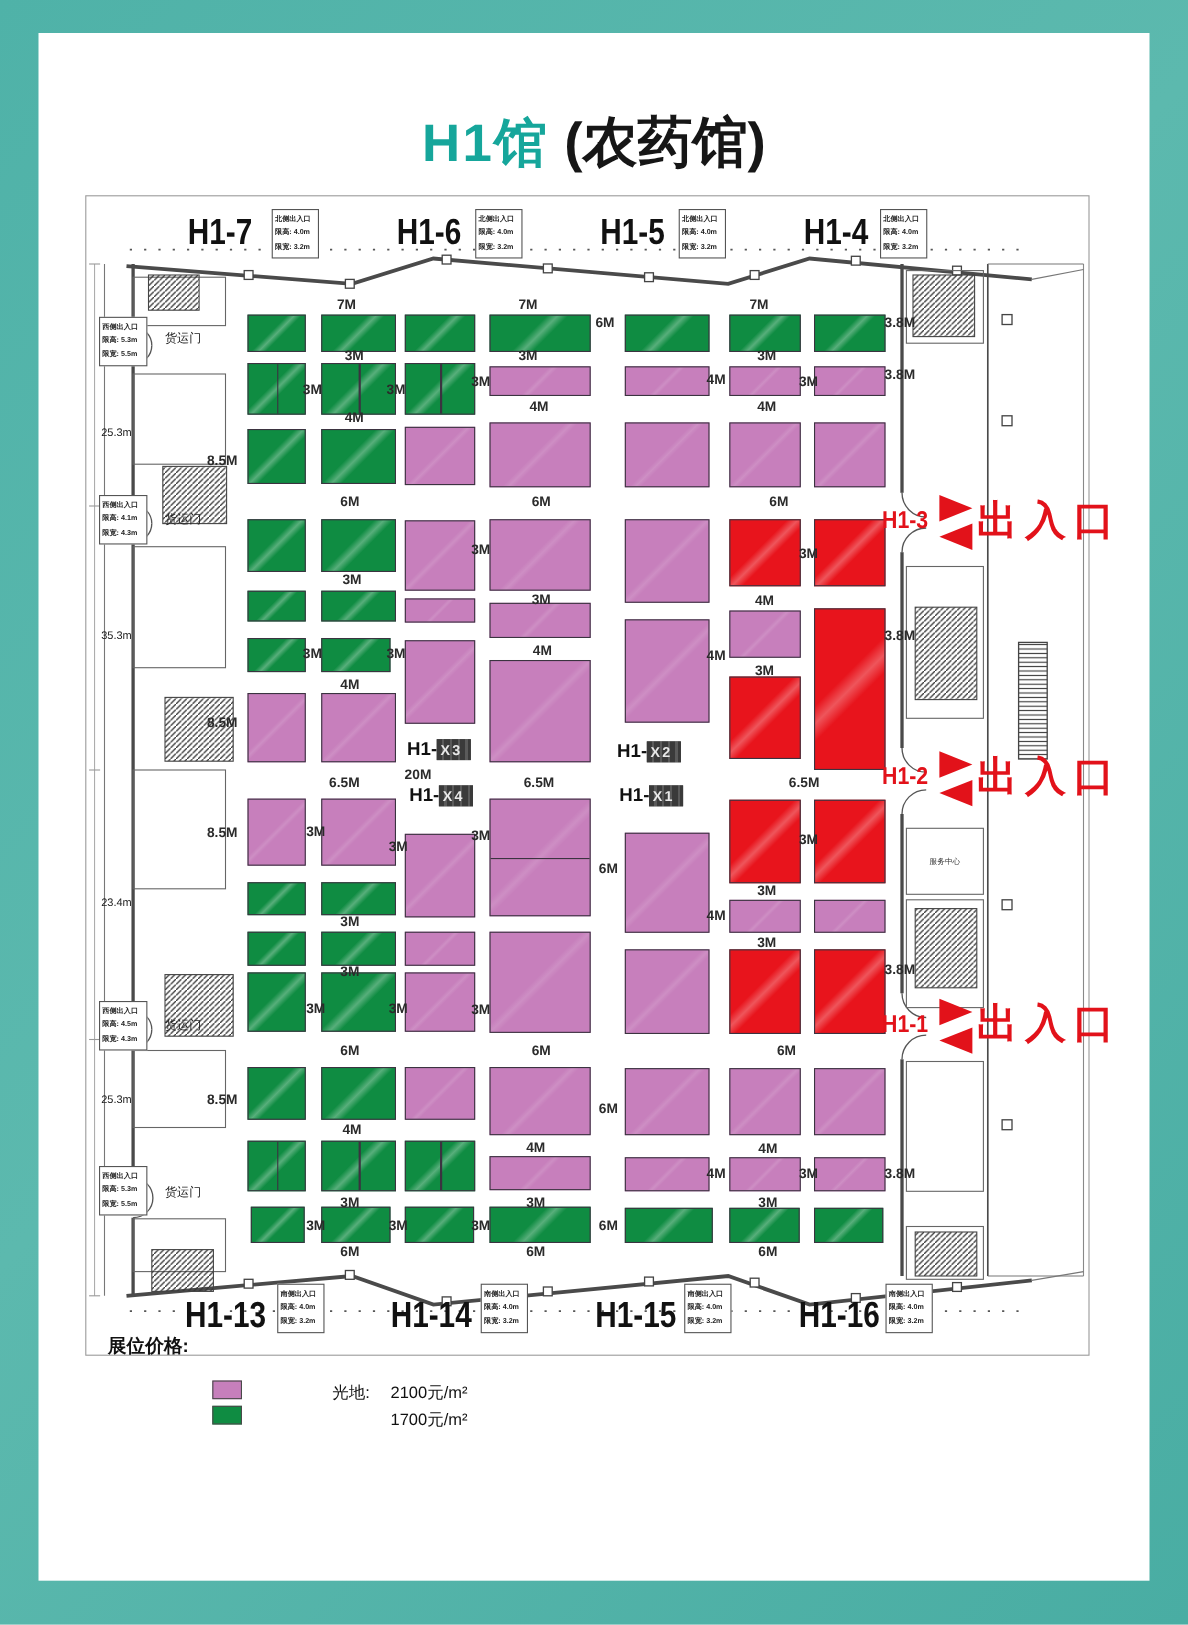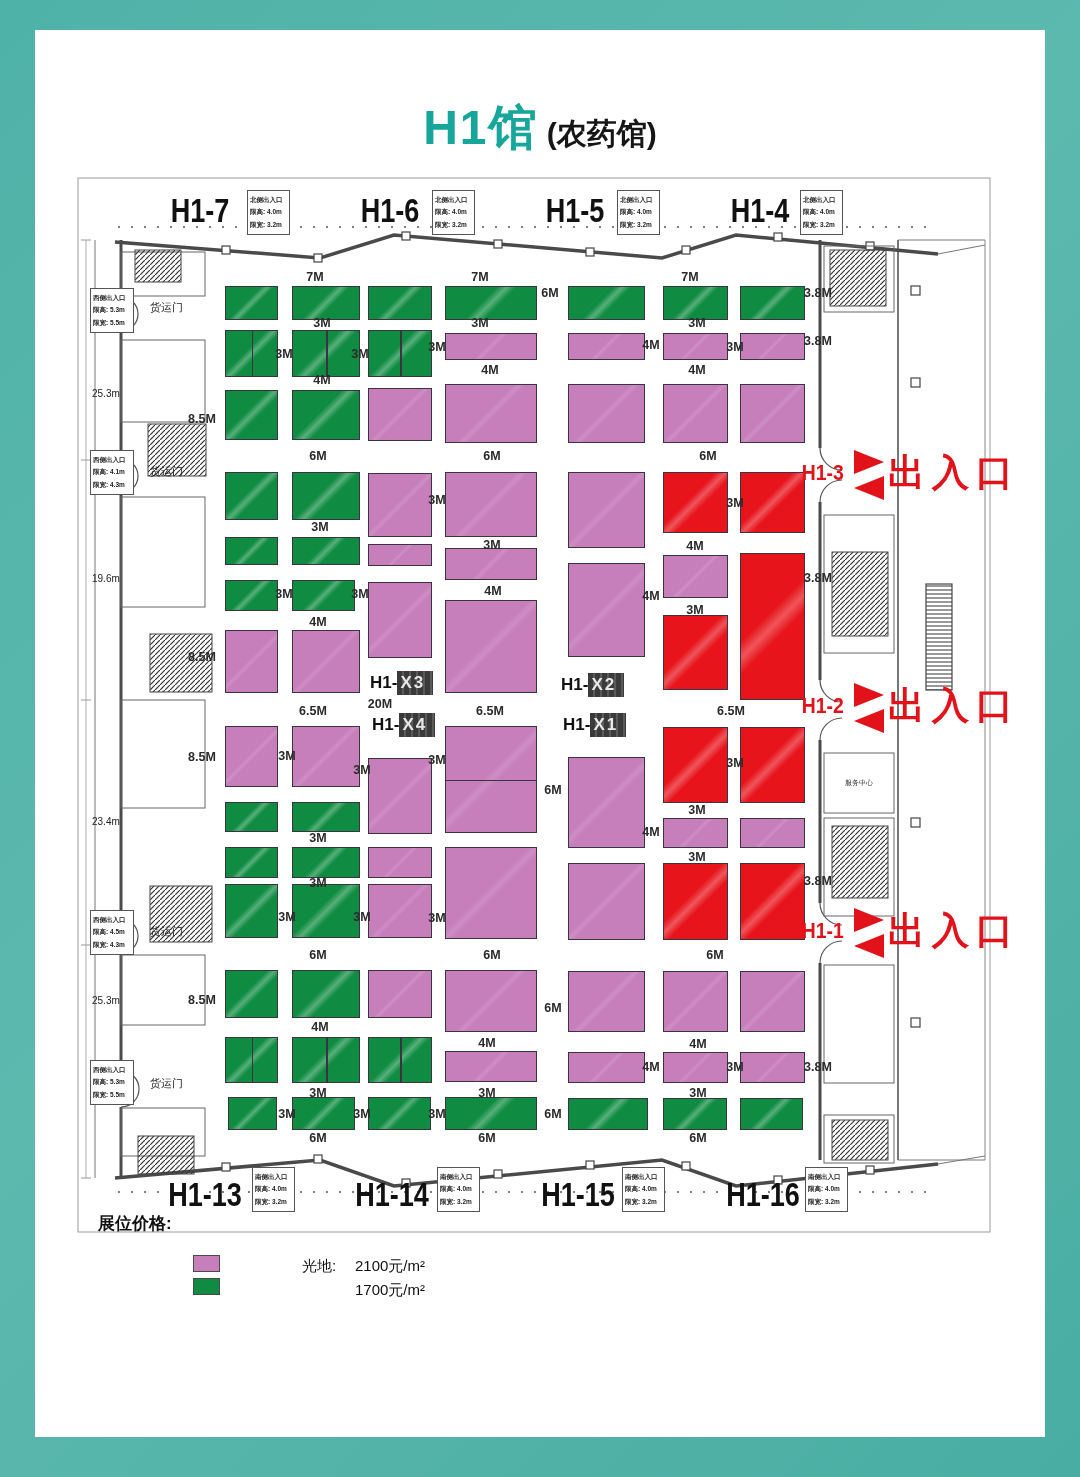--- a/index.html
+++ b/index.html
@@ -3,40 +3,40 @@
 <meta charset="utf-8">
 <style>
   html,body{margin:0;padding:0;background:#e8e8e8;}
   .canvas{position:relative;width:1080px;height:1477px;overflow:hidden;
           background:linear-gradient(135deg,#4fb2a8 0%,#5cb9ae 45%,#49ada3 100%);
           font-family:"Liberation Sans","DejaVu Sans",sans-serif;}
   .card{position:absolute;left:35px;top:30px;right:35px;bottom:40px;background:#ffffff;}
   .layer{position:absolute;inset:0;}
   .title{position:absolute;top:96px;left:0;width:1080px;text-align:center;font-weight:bold;white-space:nowrap;}
   .t-teal{color:#16a69b;font-size:48px;letter-spacing:2px;}
-  .t-black{color:#161616;font-size:30px;}
+  .t-black{color:#161616;font-size:50px;}
   svg.walls{position:absolute;left:0;top:0;}
   .booth{position:absolute;box-sizing:border-box;border:1.6px solid #3b3340;}
   .booth.g{background-color:#0f8c42;background-image:linear-gradient(135deg,rgba(255,255,255,0) 42%,rgba(255,255,255,.30) 50%,rgba(255,255,255,0) 58%);}
   .booth.p{background-color:#c77fbc;background-image:linear-gradient(135deg,rgba(255,255,255,0) 46%,rgba(255,255,255,.12) 50%,rgba(255,255,255,0) 54%);}
   .booth.r{background-color:#e8141c;background-image:linear-gradient(135deg,rgba(255,255,255,0) 42%,rgba(255,255,255,.28) 50%,rgba(255,255,255,0) 58%);}
   .booth.split-v::after{content:"";position:absolute;left:50%;top:0;bottom:0;width:1.6px;background:#3b3340;}
   .booth.split-h::after{content:"";position:absolute;top:50%;left:0;right:0;height:1.6px;background:#3b3340;}
   .aisle{position:absolute;transform:translate(-50%,-50%);font-size:12.5px;font-weight:bold;color:#2b2b2b;white-space:nowrap;}
   .gate{position:absolute;transform:translateX(-50%) scaleX(.82);font-size:33px;font-weight:bold;color:#111;white-space:nowrap;letter-spacing:0px;}
   .spec{position:absolute;width:37px;background:#fff;border:1px solid #555;padding:3px 2px;font-size:6.5px;font-weight:bold;color:#222;line-height:1.9;white-space:nowrap;z-index:5;}
   .wdoor{position:absolute;font-size:11px;font-weight:normal;color:#222;white-space:nowrap;}
   .wmeas{position:absolute;font-size:10px;color:#222;white-space:nowrap;}
   .east-id{position:absolute;font-size:22px;font-weight:bold;color:#e2121a;transform:scaleX(.88);white-space:nowrap;z-index:6;}
   .east-door{position:absolute;font-size:37px;font-weight:bold;color:#e2121a;letter-spacing:7px;white-space:nowrap;z-index:6;}
   .arr{position:absolute;width:0;height:0;border-top:12px solid transparent;border-bottom:12px solid transparent;z-index:6;}
   .arr.ar{border-left:30px solid #e2121a;}
   .arr.al{border-right:30px solid #e2121a;}
   .xmark{position:absolute;display:flex;align-items:center;font-size:17px;font-weight:bold;color:#111;white-space:nowrap;z-index:4;}
-  .xmark .xbox{display:inline-block;background:#3d3d3d;background-image:repeating-linear-gradient(90deg,#3a3a3a 0 5px,#5a5a5a 5px 7px);color:#e8e8e8;font-size:17px;font-weight:bold;padding:2px 8px 2px 3px;letter-spacing:2px;}
+  .xmark .xbox{display:inline-block;background:#3d3d3d;background-image:repeating-linear-gradient(90deg,#3a3a3a 0 5px,#5a5a5a 5px 7px);color:#e8e8e8;font-size:13px;font-weight:bold;padding:2px 8px 2px 3px;letter-spacing:2px;}
   .svc{position:absolute;font-size:7px;color:#333;text-align:center;z-index:4;}
   .legend-h{position:absolute;left:98px;top:1212px;font-size:17px;font-weight:bold;color:#111;}
   .swatch{position:absolute;width:27px;height:17px;border:1.5px solid #4a4a4a;box-sizing:border-box;}
   .sw-p{left:193px;top:1255px;background:#c77fbc;}
   .sw-g{left:193px;top:1278px;background:#0f8c42;}
   .legend-t{position:absolute;font-size:15px;font-weight:normal;color:#111;white-space:nowrap;}
 </style>
 </head>
 <body>
 
@@ -397,21 +397,21 @@
         <div>限高: 4.5m</div>
         <div>限宽: 4.3m</div>
       </div>
       <div class="wdoor" style="left: 150px; top: 1076px;">货运门</div>
       <div class="spec" style="left: 90px; top: 1060px; width: 38px;">
         <div>西侧出入口</div>
         <div>限高: 5.3m</div>
         <div>限宽: 5.5m</div>
       </div>
       <div class="wmeas" style="left: 92px; top: 388px;">25.3m</div>
-      <div class="wmeas" style="left: 92px; top: 573px;">19.6m</div>
+      <div class="wmeas" style="left: 92px; top: 573px;">35.3m</div>
       <div class="wmeas" style="left: 92px; top: 816px;">23.4m</div>
       <div class="wmeas" style="left: 92px; top: 995px;">25.3m</div>
       <div class="east-id" style="left: 799px; top: 460px;">H1-3</div>
       <div class="arr ar" style="left: 854px; top: 450px;"></div>
       <div class="arr al" style="left: 854px; top: 476px;"></div>
       <div class="east-door" style="left: 888px; top: 448px;">出入口</div>
       <div class="east-id" style="left: 799px; top: 693px;">H1-2</div>
       <div class="arr ar" style="left: 854px; top: 683px;"></div>
       <div class="arr al" style="left: 854px; top: 709px;"></div>
       <div class="east-door" style="left: 888px; top: 681px;">出入口</div>

